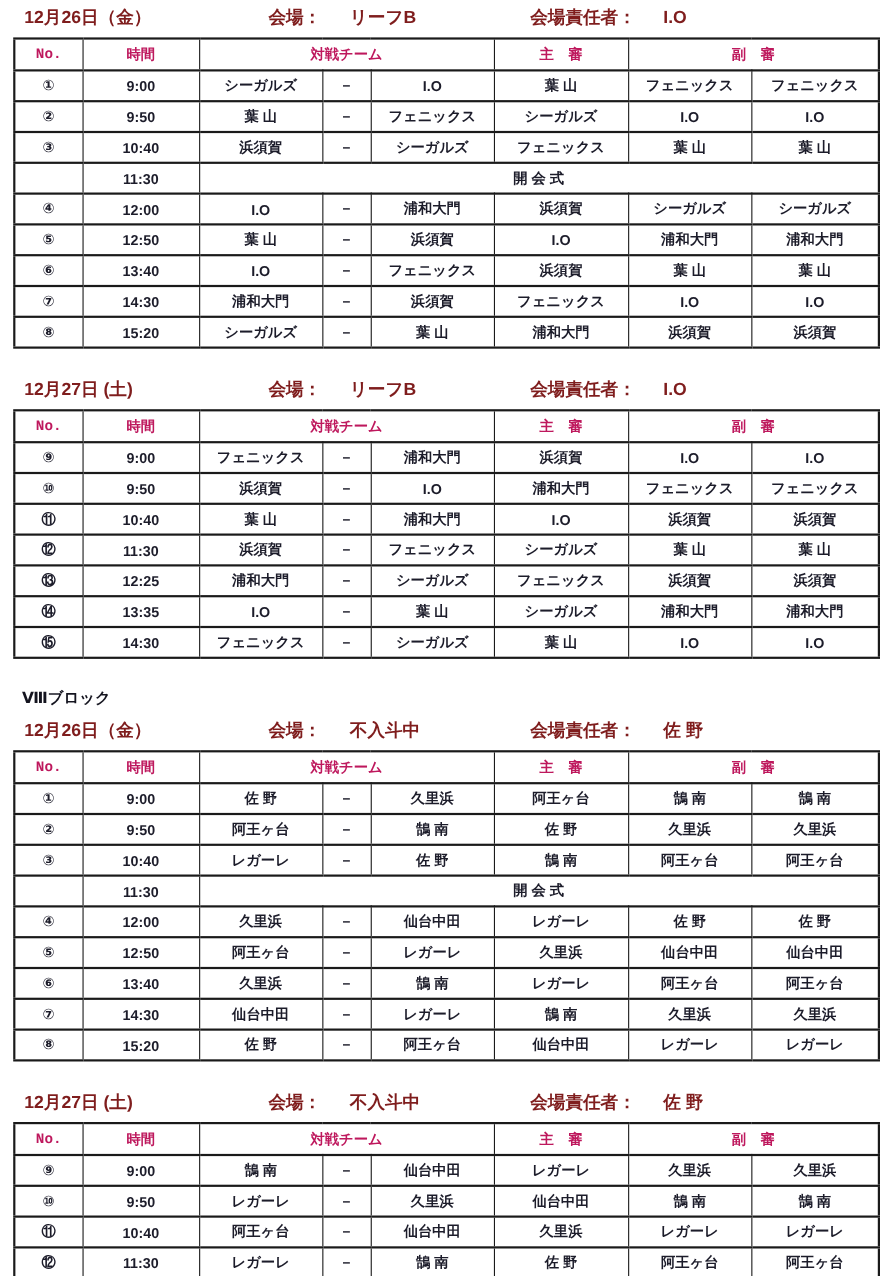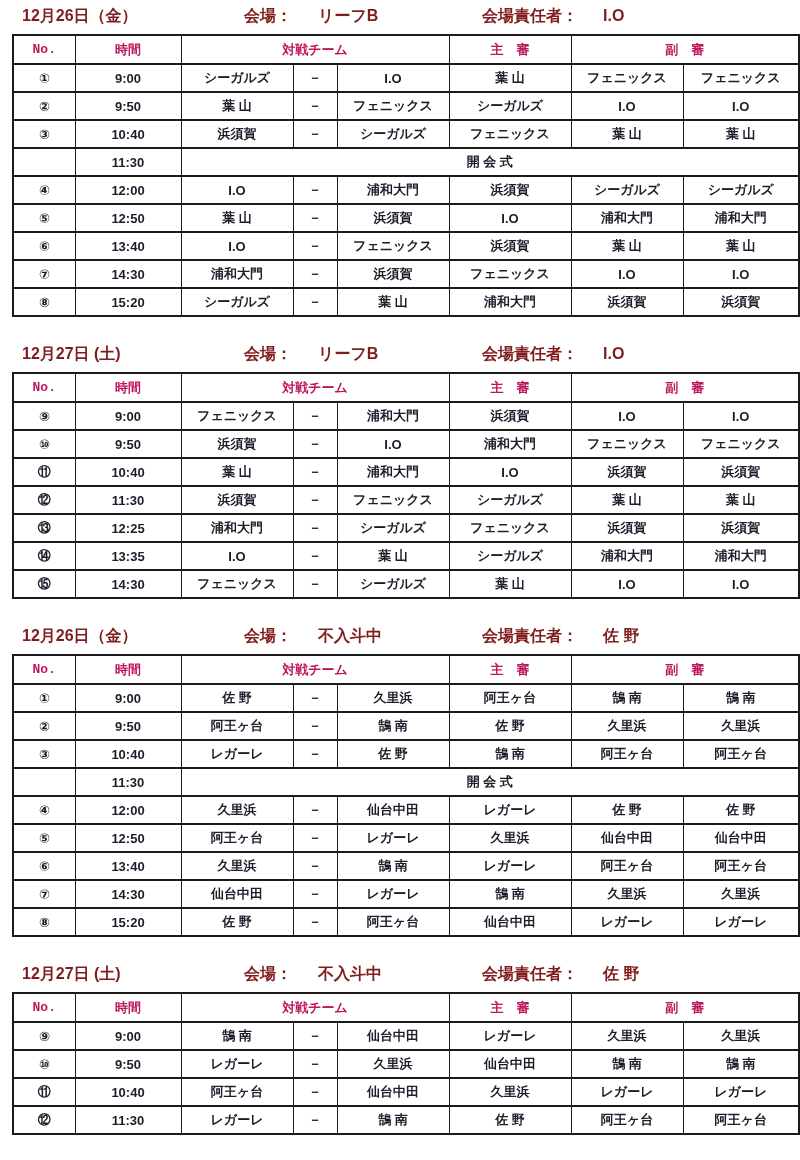--- a/index.html
+++ b/index.html
@@ -290,20 +290,21 @@
             <td class="c-dash">－</td>
             <td class="c-away">シーガルズ</td>
             <td class="c-ref">葉 山</td>
             <td class="c-sub1">I.O</td>
             <td class="c-sub2">I.O</td>
           </tr>
         </tbody>
     </table>
   </div>
 
+  <div class="block-title second">Ⅷブロック</div>
 
   <div class="day">
     <div class="subheader">
       <span class="sub-date">12月26日（金）</span>
       <span class="sub-vlabel">会場：</span>
       <span class="sub-venue">不入斗中</span>
       <span class="sub-mlabel">会場責任者：</span>
       <span class="sub-mgr">佐 野</span>
     </div>
     <table class="sched">

